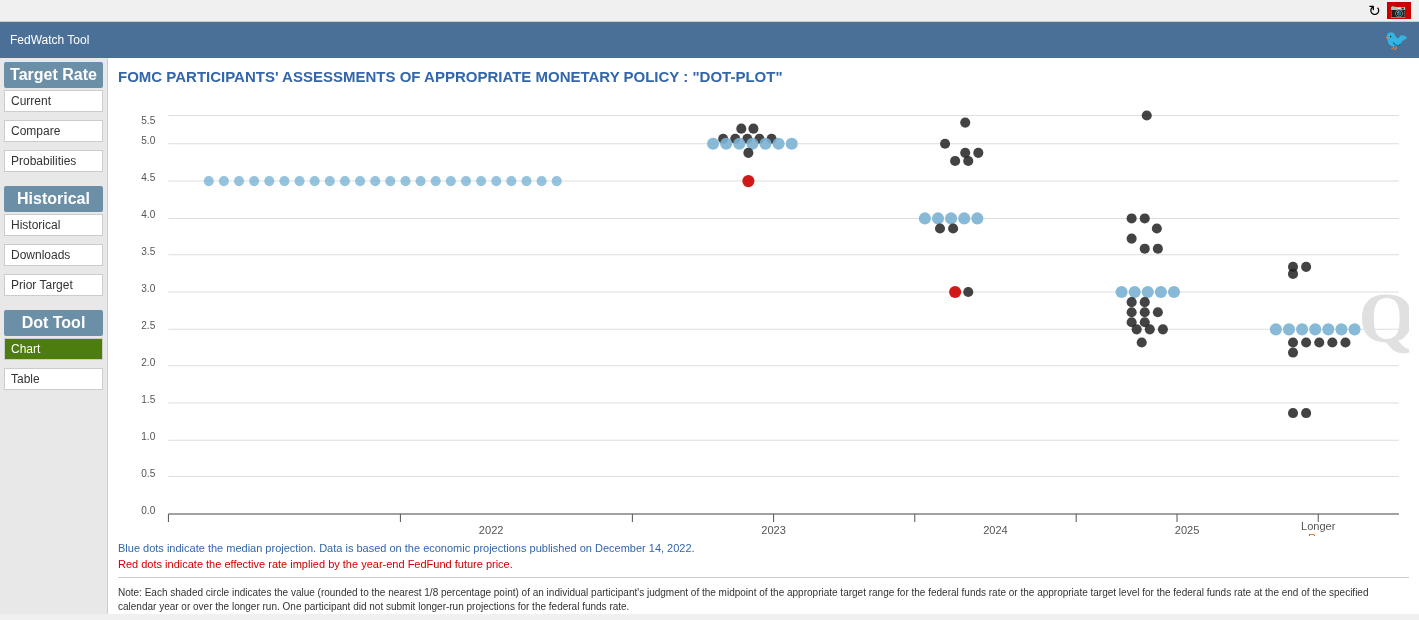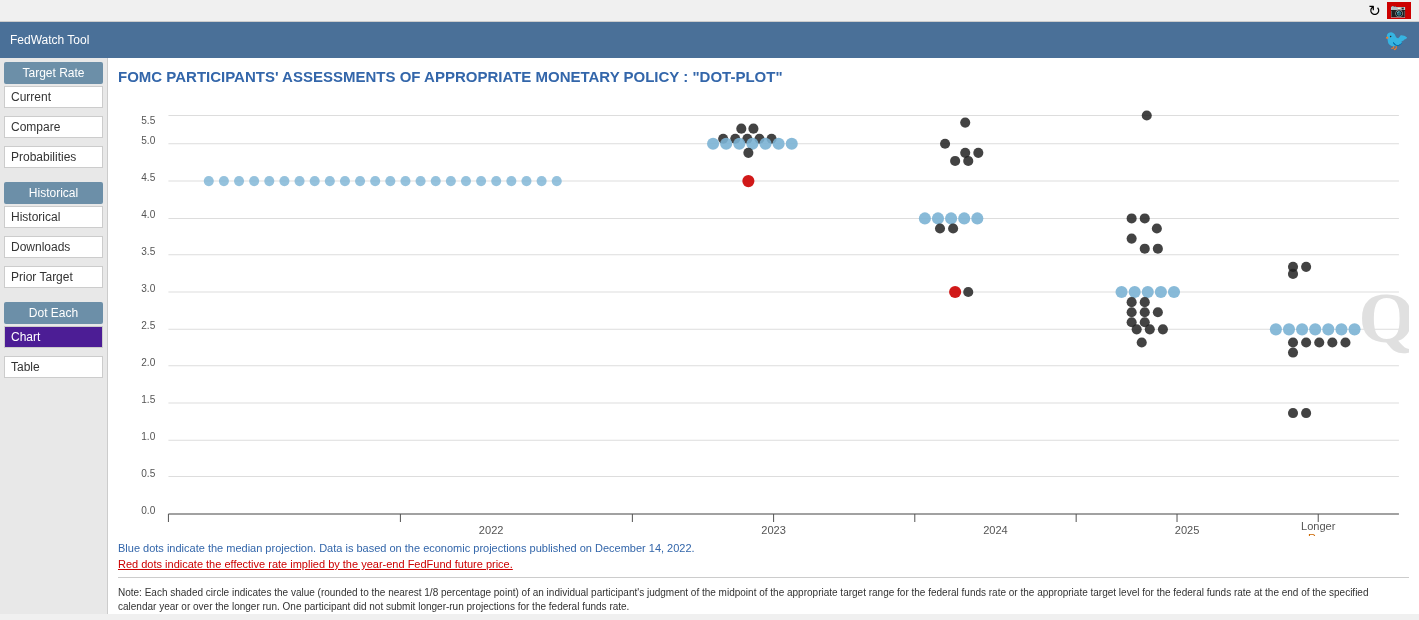--- a/index.html
+++ b/index.html
@@ -12,49 +12,49 @@
 
     .main-layout { display: flex; height: calc(620px - 28px - 36px); }
 
     .sidebar {
       width: 108px; background: #e8e8e8; padding: 4px; flex-shrink: 0;
       border-right: 1px solid #ccc; overflow-y: auto;
     }
     .sidebar-section-btn {
       width: 100%; background: #6c8fa8; color: white; border: none;
       padding: 4px 6px; margin-bottom: 2px; cursor: pointer; text-align: center;
-      font-size: 12px; font-weight: normal; border-radius: 2px;
+      font-size: 16px; font-weight: bold; border-radius: 2px;
     }
     .sidebar-item {
       width: 100%; background: white; border: 1px solid #ccc; color: #333;
       padding: 3px 6px; margin-bottom: 8px; cursor: pointer; text-align: left;
       font-size: 12px; display: block; text-decoration: none;
     }
-    .sidebar-item.active { background: #4c1d95; color: white; }
+    .sidebar-item.active { background: #4d7c0f; color: white; }
     .sidebar-divider { height: 6px; }
 
     .content-area {
       flex: 1; background: white; display: flex; flex-direction: column;
       padding: 10px; overflow: hidden; position: relative;
     }
 
     .chart-title {
       color: #3366aa; font-size: 15px; font-weight: bold; margin-bottom: 24px;
       text-align: left;
     }
 
     .chart-container {
       flex: 1; position: relative; border: none;
     }
 
     .caption {
       text-align: left; font-size: 11px; margin-top: 4px; line-height: 1.5;
     }
     .caption .blue-text { color: #3366aa; }
-    .caption .red-text { color: #cc0000; text-decoration: underline; }
+    .caption .red-text { color: #cc0000; }
 
     .footnote {
       font-size: 10px; color: #333; border-top: 1px solid #ccc;
       padding-top: 8px; margin-top: 4px; line-height: 1.4;
     }
   </style>
 </head>
 <body>
 
 <div style="display:flex; justify-content:flex-end; align-items:center; background:#f0f0f0; height:22px; padding-right:8px; border-bottom:1px solid #ccc;">
@@ -77,21 +77,21 @@
 
     <div class="sidebar-divider"></div>
 
     <button class="sidebar-section-btn">Historical</button>
     <a class="sidebar-item">Historical</a>
     <a class="sidebar-item">Downloads</a>
     <a class="sidebar-item">Prior Target</a>
 
     <div class="sidebar-divider"></div>
 
-    <button class="sidebar-section-btn">Dot Each</button>
+    <button class="sidebar-section-btn">Dot Tool</button>
     <a class="sidebar-item active">Chart</a>
     <a class="sidebar-item">Table</a>
   </div>
 
   <div class="content-area">
     <div class="chart-title">FOMC PARTICIPANTS' ASSESSMENTS OF APPROPRIATE MONETARY POLICY : "DOT-PLOT"</div>
 
     <div class="chart-container">
       <svg width="100%" height="100%" viewBox="0 0 1280 420" preserveAspectRatio="xMidYMid meet">
 

